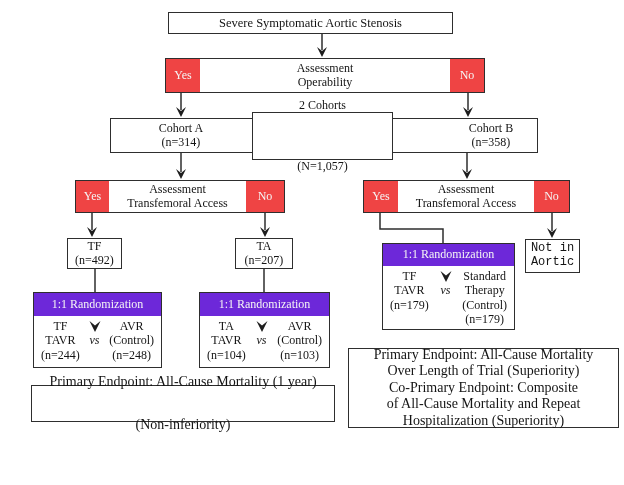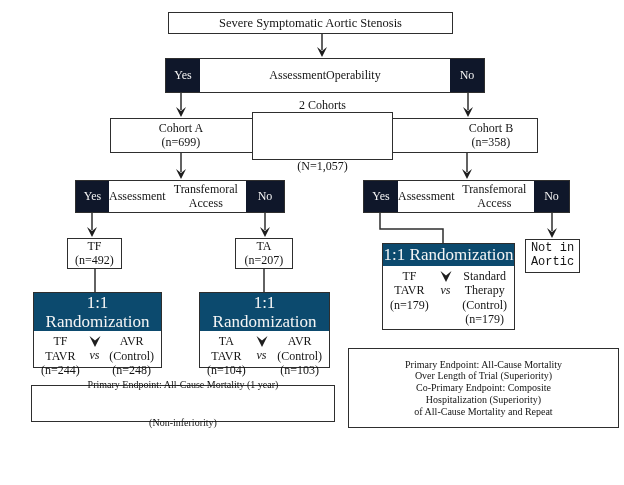--- a/index.html
+++ b/index.html
@@ -10,42 +10,42 @@
   }
   .connectors { position:absolute; left:0; top:0; z-index:1; pointer-events:none; }
   .box {
     position:absolute; box-sizing:border-box; background:#ffffff;
     border:1.5px solid #2e2e2e; z-index:2;
     display:flex; flex-direction:column; align-items:center; justify-content:center;
     text-align:center; font-size:12px; line-height:1.13;
   }
   .bar { flex-direction:row; align-items:stretch; padding:0; }
   .cell-dark {
-    background:#0f172a; color:#f5f5f5; display:flex; align-items:center;
+    background:#ef4444; color:#f5f5f5; display:flex; align-items:center;
     justify-content:center; font-size:12px; flex:0 0 auto;
   }
-  .bar-label { flex:1 1 auto; display:flex; align-items:center; justify-content:center; }
+  .bar-label { flex:1 1 auto; display:flex; flex-direction:column; align-items:center; justify-content:center; }
   .line { display:block; }
   .rand { padding:0; justify-content:flex-start; }
   .rand-header {
-    width:100%; background:#0c4a6e; color:#f5f5f5; display:flex; align-items:center;
-    justify-content:center; font-size:17px; flex:0 0 23px; box-sizing:border-box;
+    width:100%; background:#6d28d9; color:#f5f5f5; display:flex; align-items:center;
+    justify-content:center; font-size:12px; flex:0 0 23px; box-sizing:border-box;
   }
   .rand-body {
     width:100%; flex:1 1 auto; display:flex; flex-direction:row;
     justify-content:space-between; align-items:flex-start; padding:3px 7px 2px 7px;
     box-sizing:border-box; line-height:1.2;
   }
   .rand-col { display:flex; flex-direction:column; align-items:center; }
   .vs-col { display:flex; flex-direction:column; align-items:center; padding-top:1px;font-family:Liberation Serif, serif; }
   .vs { font-style:italic; }
   .wide-rel { position:relative; }
   .float-label { position:absolute; top:0; height:100%; display:flex; flex-direction:column; align-items:center; justify-content:center; }
   .center-box { z-index:3;gap:47px; }
-  .endpoint { line-height:1.18; font-size:10px; }
+  .endpoint { line-height:1.18; font-size:14px; }
   .footnote {
     position:absolute; left:6px; top:448px; width:612px; font-size:12.5px;
     line-height:1.3; text-align:left; z-index:2;
   }
 </style>
 </head>
 <body>
 
 <div class="stage">
 
@@ -88,21 +88,21 @@
       <span class="line">Operability</span>
     </div>
     <div class="cell-dark" style="width:34px;">
       <span>No</span>
     </div>
   </div>
 
   <div class="box wide-rel" style="left:110px; top:118px; width:428px; height:35px;">
     <div class="float-label" style="left:25px; width:90px;">
       <span class="line">Cohort A</span>
-      <span class="line">(n=699)</span>
+      <span class="line">(n=314)</span>
     </div>
     <div class="float-label" style="left:335px; width:90px;">
       <span class="line">Cohort B</span>
       <span class="line">(n=358)</span>
     </div>
   </div>
 
   <div class="box center-box" style="left:252px; top:112px; width:141px; height:48px;">
     <span class="line">2 Cohorts</span>
     <span class="line">(N=1,057)</span>
@@ -222,18 +222,18 @@
   </div>
 
   <div class="box endpoint" style="left:31px; top:385px; width:304px; height:37px;gap:26px;">
     <span class="line">Primary Endpoint: All-Cause Mortality (1 year)</span>
     <span class="line">(Non-inferiority)</span>
   </div>
   <div class="box endpoint" style="left:348px; top:348px; width:271px; height:80px;">
     <span class="line">Primary Endpoint: All-Cause Mortality</span>
     <span class="line">Over Length of Trial (Superiority)</span>
     <span class="line">Co-Primary Endpoint: Composite</span>
+    <span class="line">of All-Cause Mortality and Repeat</span>
     <span class="line">Hospitalization (Superiority)</span>
-    <span class="line">of All-Cause Mortality and Repeat</span>
   </div>
 
 
 </div>
 
 </body></html>

